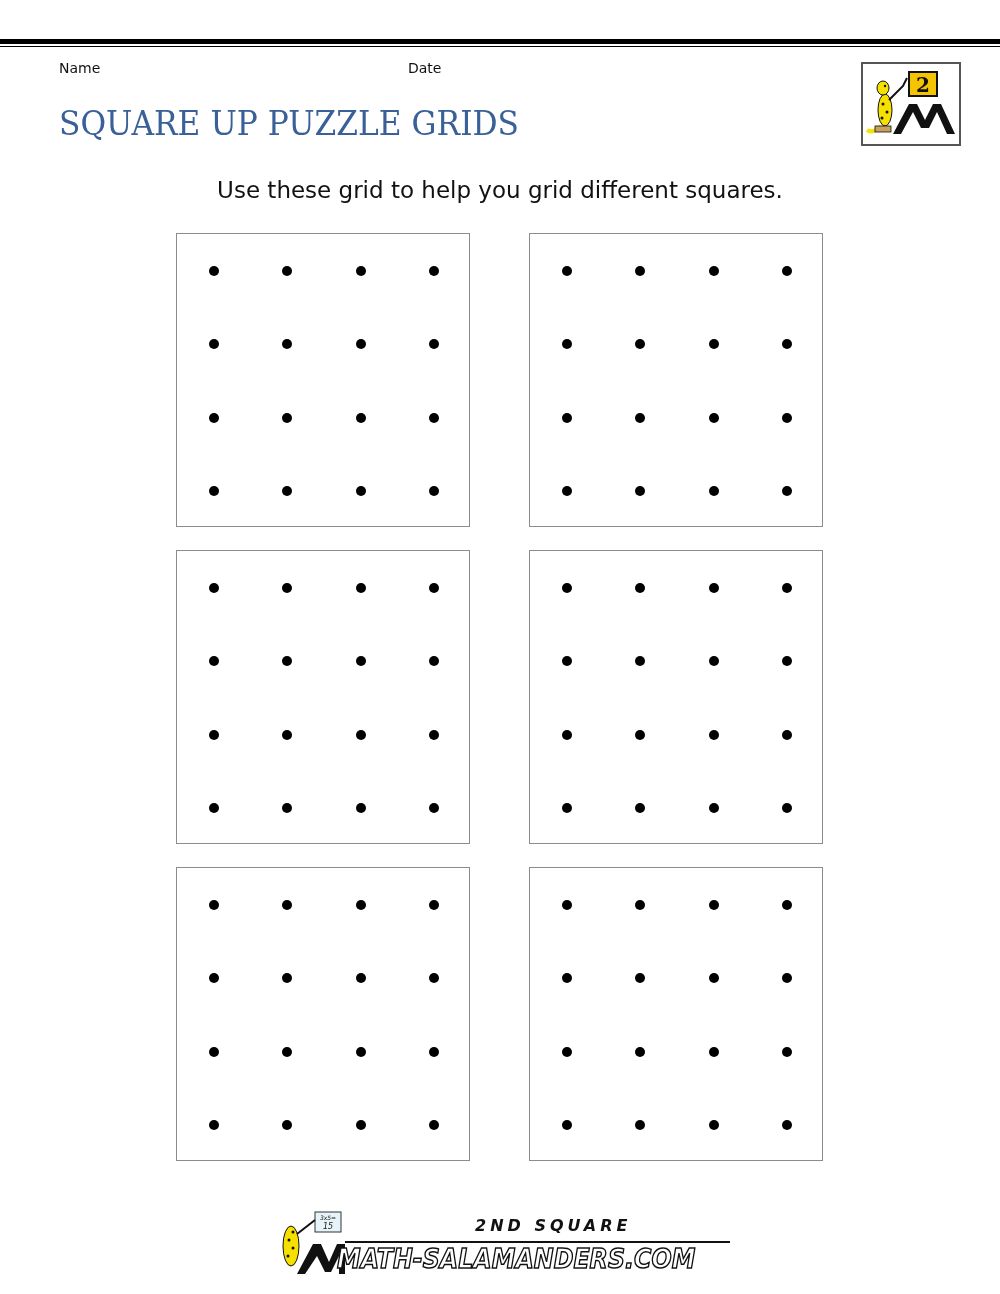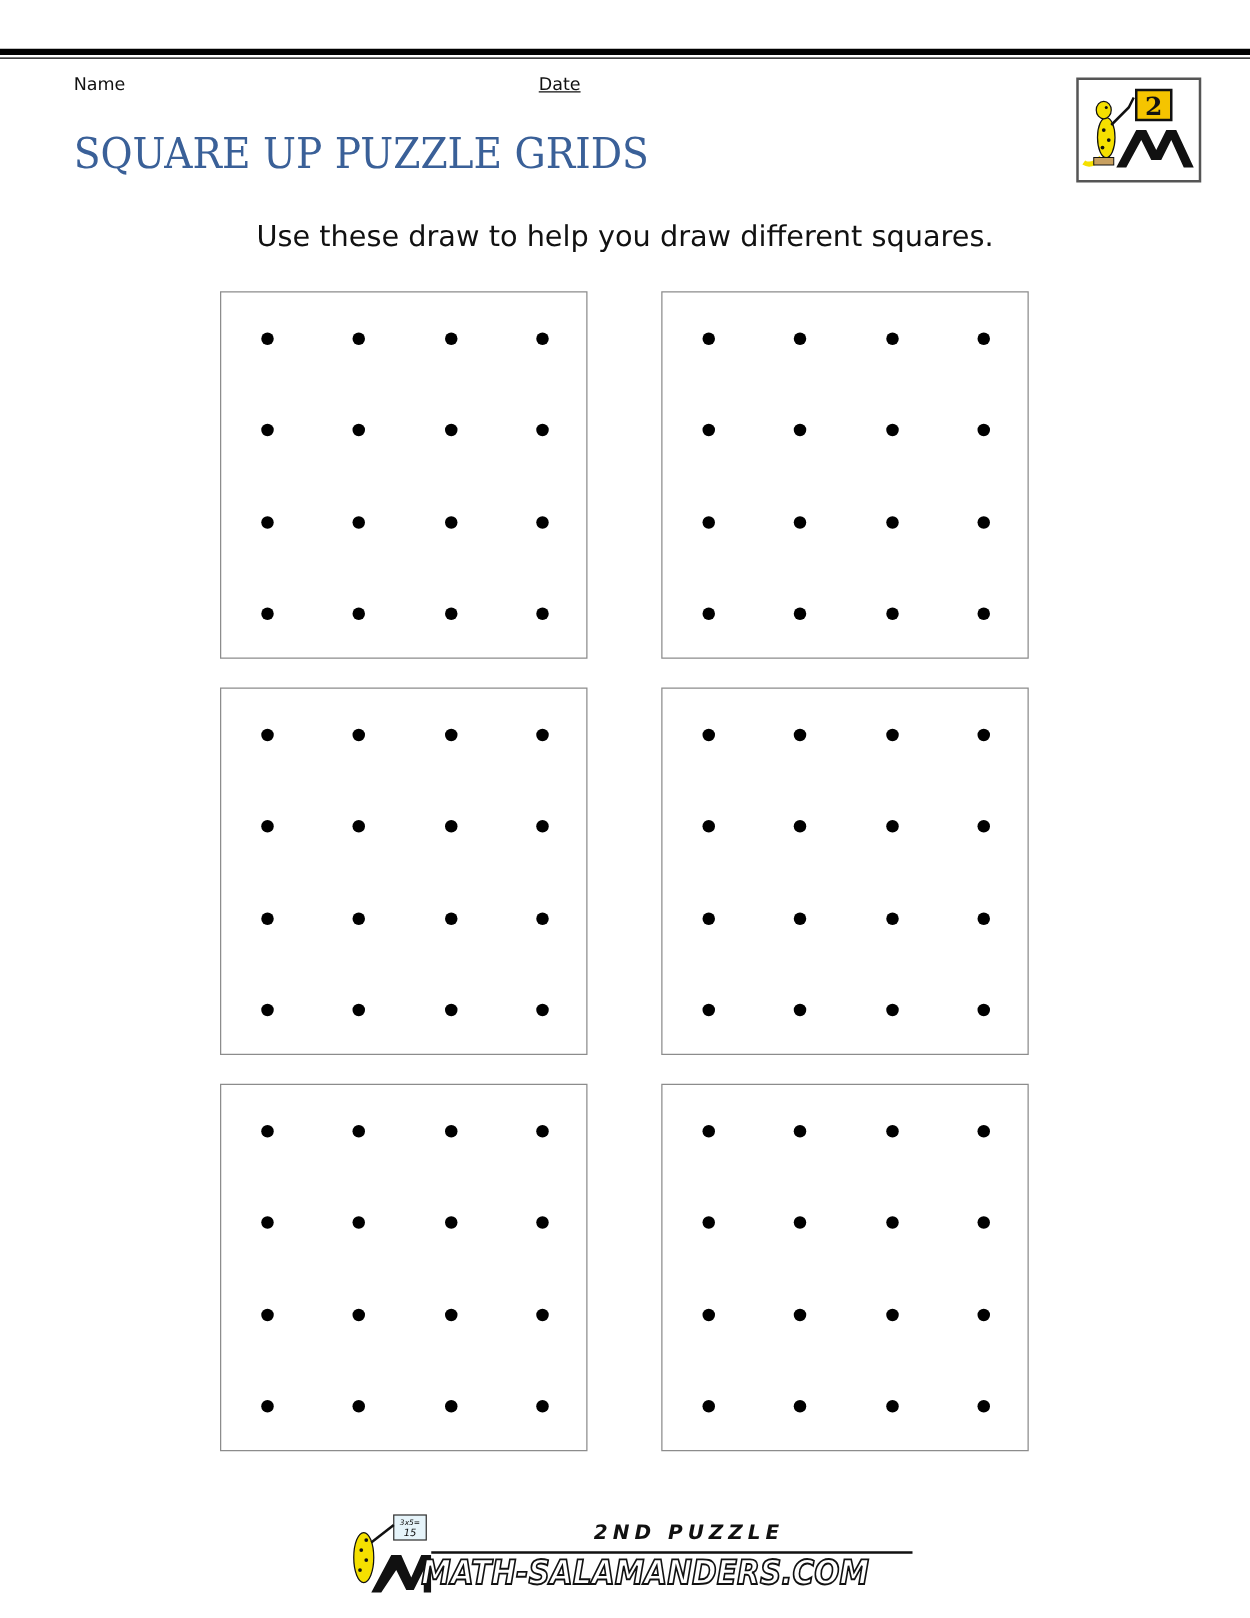--- a/index.html
+++ b/index.html
@@ -1,21 +1,21 @@
 <!DOCTYPE html>
 <html><head>
 <meta charset="utf-8">
 <style>
   html, body { margin: 0; padding: 0; background: #ffffff; }
   body { width: 1000px; height: 1294px; position: relative; overflow: hidden; font-family: "DejaVu Sans", sans-serif; }
   .rule-thick { position: absolute; left: 0; top: 39px; width: 1000px; height: 5px; background: #000; }
   .rule-thin { position: absolute; left: 0; top: 46px; width: 1000px; height: 1px; background: #000; }
   .label { position: absolute; top: 60px; font-family: "DejaVu Sans", sans-serif; font-size: 14px; color: #111; }
   .name-label { left: 59px; }
-  .date-label { left: 431px; text-decoration: underline; }
+  .date-label { left: 408px; }
   .title { position: absolute; left: 59px; top: 103px; font-family: "DejaVu Serif", serif; font-size: 34px; color: #3a6098; letter-spacing: 0px; transform: scaleX(0.92); transform-origin: left top; white-space: nowrap; }
   .logo-box { position: absolute; left: 861px; top: 62px; width: 100px; height: 84px; border: 2px solid #555; box-sizing: border-box; background: #fff; }
   .instructions { position: absolute; left: 0; width: 1000px; top: 177px; text-align: center; font-family: "DejaVu Sans", sans-serif; font-size: 23px; color: #111; }
   .grid-box { position: absolute; width: 294px; height: 294px; border: 1px solid #8c8c8c; box-sizing: border-box; background: #fff; }
   .dot { position: absolute; width: 10px; height: 10px; border-radius: 50%; background: #000; }
   .footer-logo { position: absolute; left: 275px; top: 1210px; width: 450px; height: 70px; font-style: italic; }
   .footer-grade { position: absolute; left: 200px; top: 6px; font-family: "DejaVu Sans", sans-serif; font-weight: bold; font-size: 16px; letter-spacing: 4px; color: #111; }
   .footer-line { position: absolute; left: 70px; top: 31px; width: 385px; height: 2px; background: #111; }
   .footer-site { position: absolute; left: 62px; top: 33px; font-family: "DejaVu Sans", sans-serif; font-size: 27px; letter-spacing: 0px; color: #fff; -webkit-text-stroke: 1.5px #111; font-weight: bold; white-space: nowrap; transform: scaleX(0.88); transform-origin: left top; }
 </style>
@@ -43,21 +43,21 @@
     <path d="M26,36 L40,22 L44,14" stroke="#111" stroke-width="2" fill="none"></path>
     <path d="M18,62 Q10,70 4,66" stroke="#f5e000" stroke-width="4" fill="none"></path>
     <circle cx="20" cy="40" r="1.5" fill="#111"></circle>
       <circle cx="24" cy="48" r="1.5" fill="#111"></circle>
     <circle cx="19" cy="54" r="1.5" fill="#111"></circle>
       <circle cx="22" cy="22" r="1.2" fill="#111"></circle>
     <rect x="12" y="62" width="16" height="6" fill="#c8a060" stroke="#111" stroke-width="0.8"></rect>
   </svg>
 </div>
 
-<div class="instructions">Use these draw to help you draw different squares.</div>
+<div class="instructions">Use these grid to help you grid different squares.</div>
 
 <div id="grids-container">
     <div class="grid-box" style="left: 176px; top: 233px;">
       <div class="dot" style="left: 32px; top: 32px;"></div>
       <div class="dot" style="left: 105.3px; top: 32px;"></div>
       <div class="dot" style="left: 178.6px; top: 32px;"></div>
       <div class="dot" style="left: 251.9px; top: 32px;"></div>
       <div class="dot" style="left: 32px; top: 105.3px;"></div>
       <div class="dot" style="left: 105.3px; top: 105.3px;"></div>
       <div class="dot" style="left: 178.6px; top: 105.3px;"></div>
@@ -169,16 +169,16 @@
     <text x="53" y="10" text-anchor="middle" font-family="DejaVu Sans, sans-serif" font-size="6" fill="#111">3x5=</text>
     <text x="53" y="19" text-anchor="middle" font-family="DejaVu Sans, sans-serif" font-size="8" fill="#111">15</text>
     <ellipse cx="16" cy="36" rx="8" ry="20" fill="#f5e000" stroke="#111" stroke-width="1"></ellipse>
     <circle cx="14" cy="30" r="1.5" fill="#111"></circle>
       <circle cx="18" cy="38" r="1.5" fill="#111"></circle>
     <circle cx="13" cy="46" r="1.5" fill="#111"></circle>
       <circle cx="18" cy="22" r="1.5" fill="#111"></circle>
     <path d="M22,24 L40,10" stroke="#111" stroke-width="2"></path>
     <polygon points="22,64 38,34 46,34 54,52 62,34 70,34 70,64 64,64 64,46 56,62 50,62 42,46 30,64" fill="#111"></polygon>
   </svg>
-  <div class="footer-grade">2ND PUZZLE</div>
+  <div class="footer-grade">2ND SQUARE</div>
   <div class="footer-line"></div>
   <div class="footer-site">MATH-SALAMANDERS.COM</div>
 </div>
 
 </body></html>

